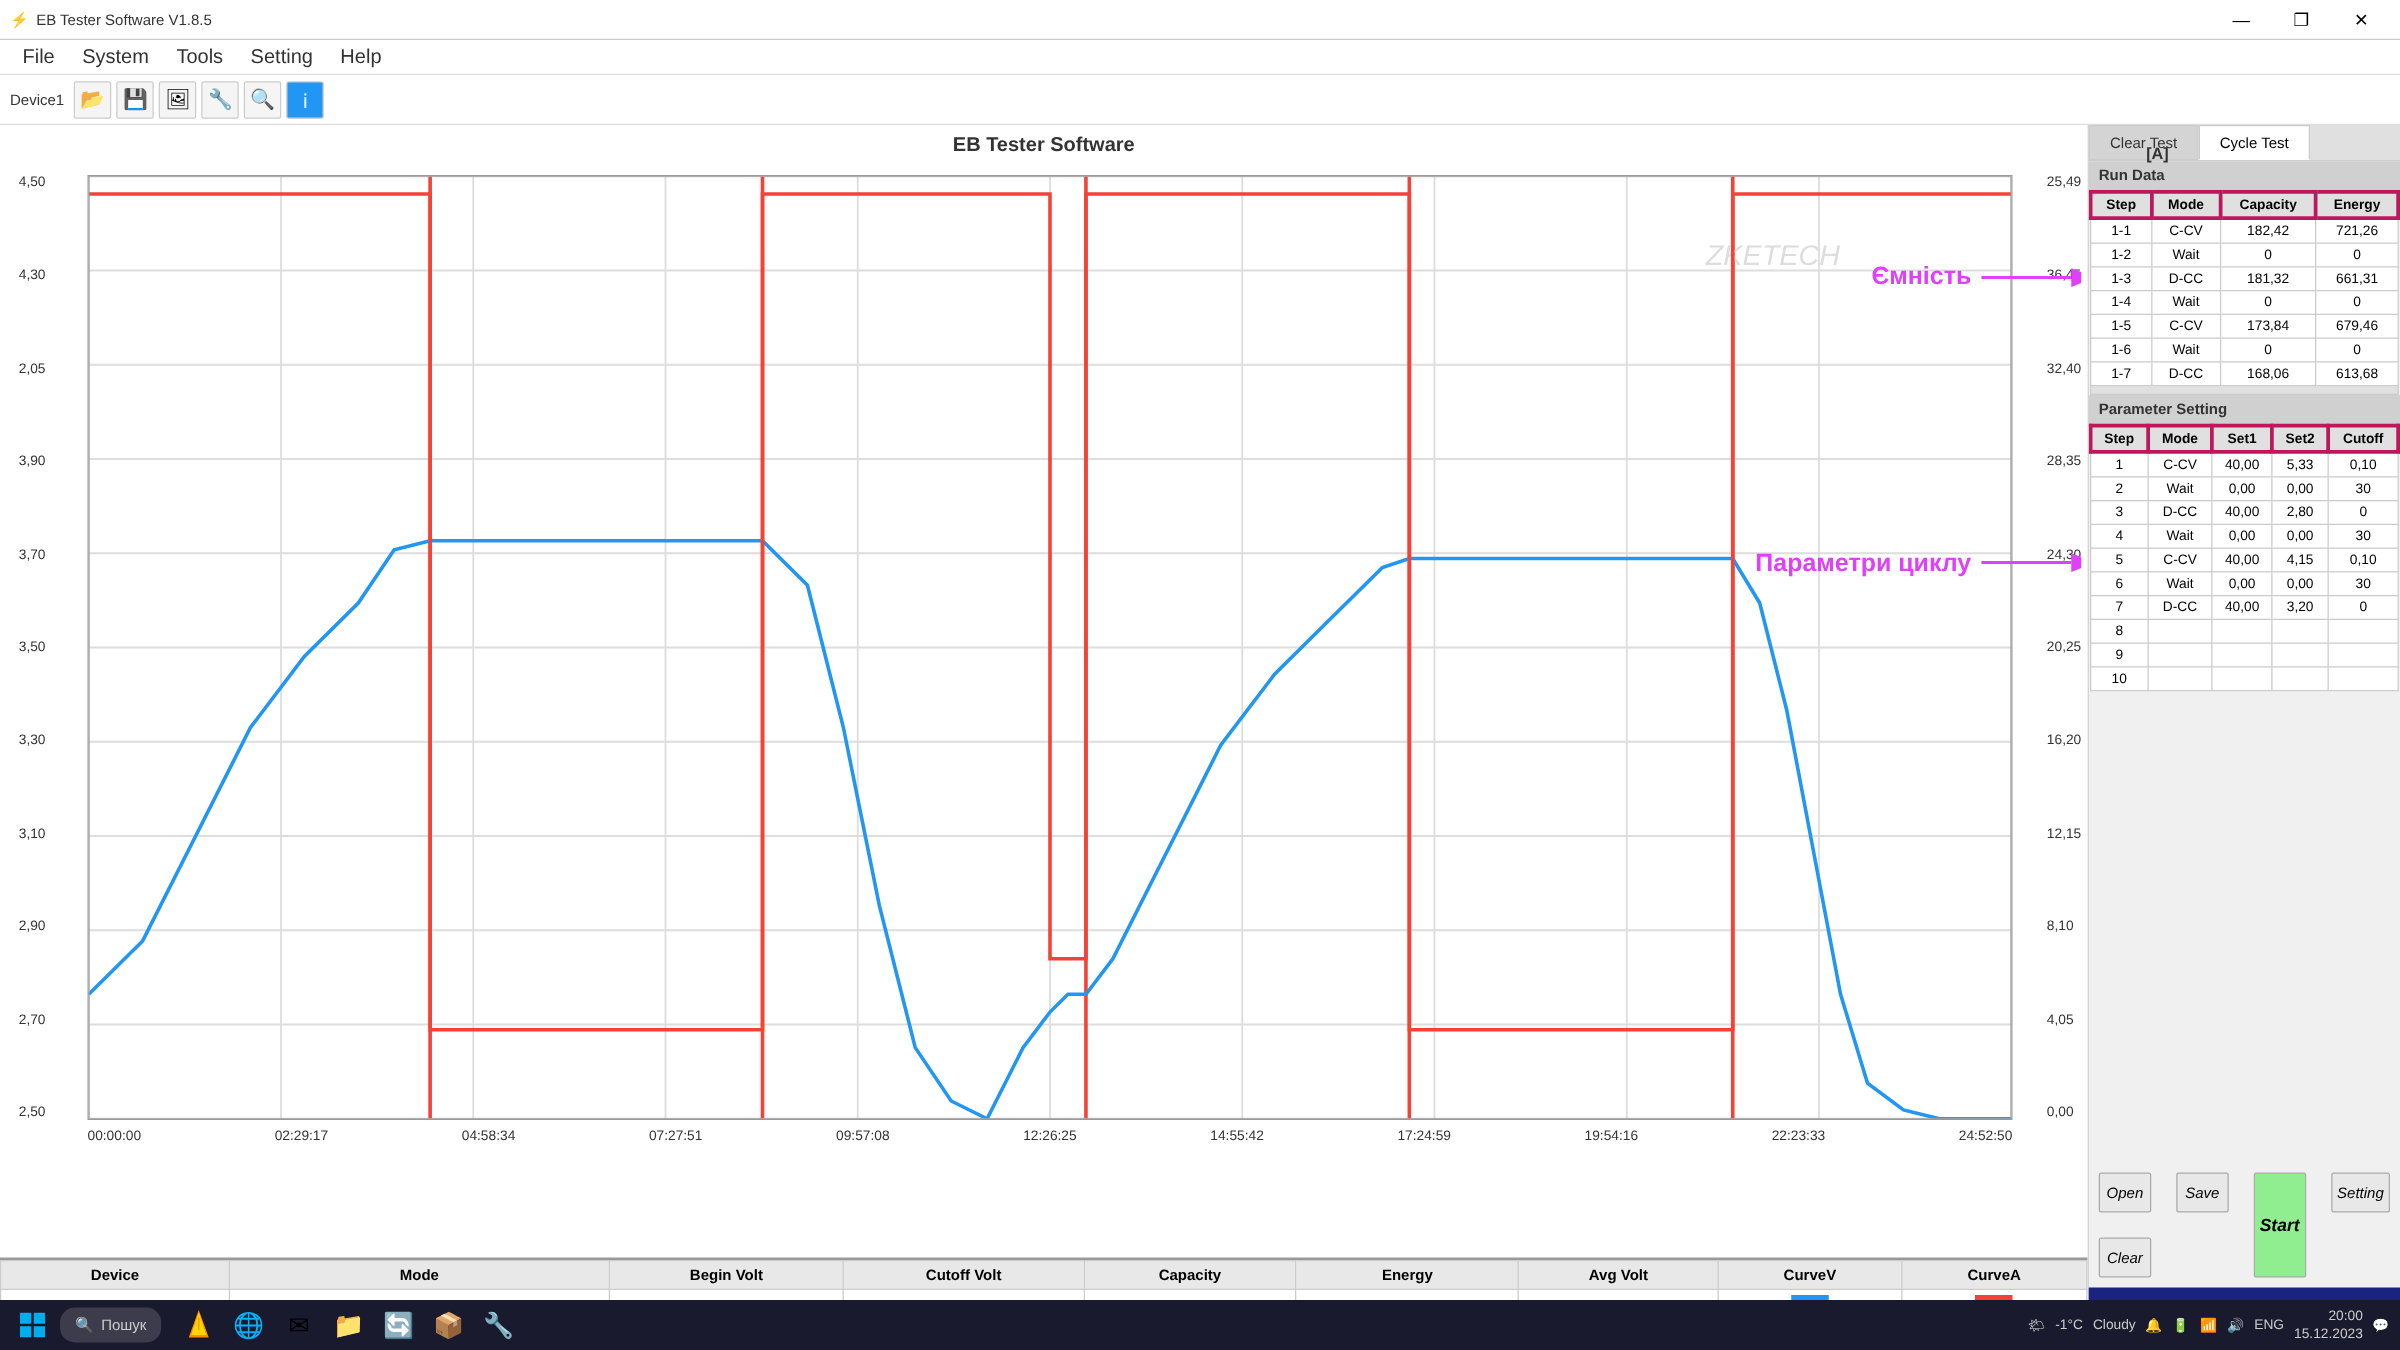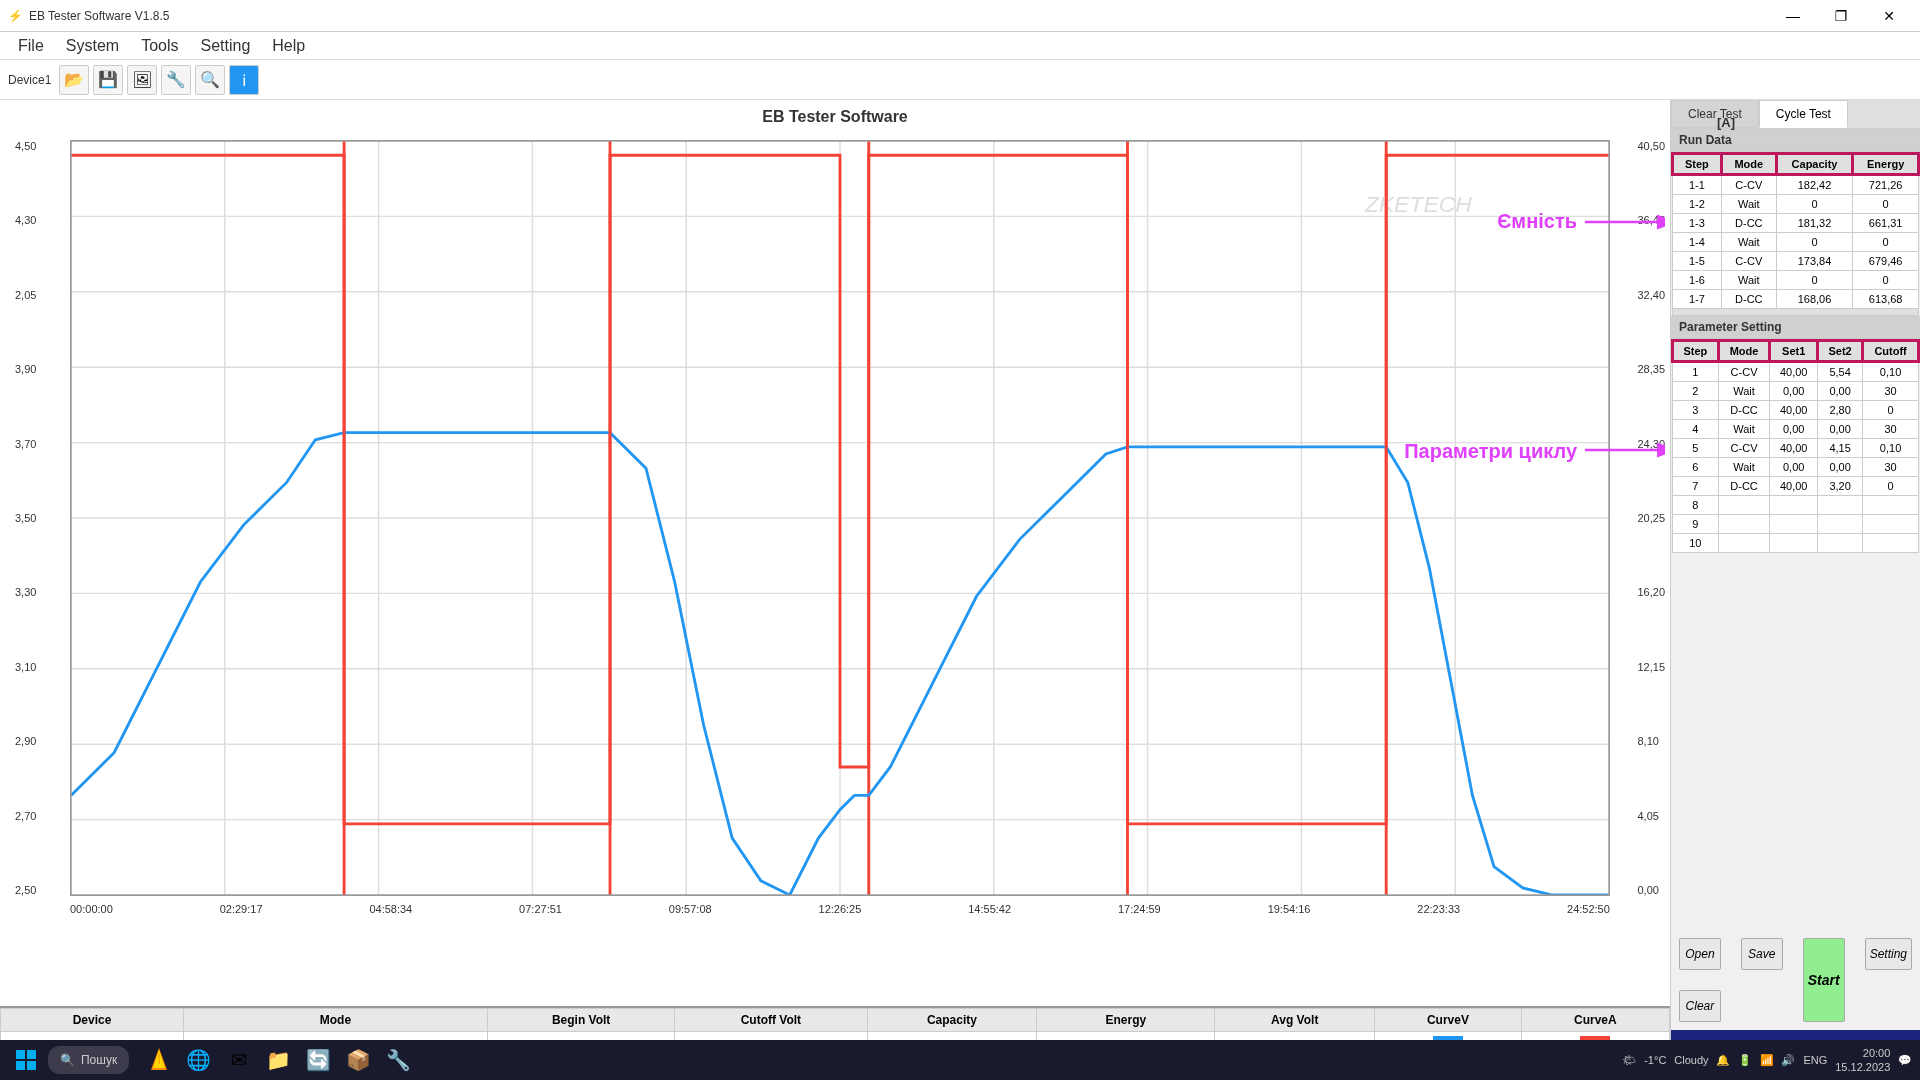--- a/index.html
+++ b/index.html
@@ -389,21 +389,21 @@
           <span>0,00</span>
           <span>4,05</span>
           <span>8,10</span>
           <span>12,15</span>
           <span>16,20</span>
           <span>20,25</span>
           <span>24,30</span>
           <span>28,35</span>
           <span>32,40</span>
           <span>36,45</span>
-          <span>40,50</span>
+          <span>25,49</span>
         </div>
 
         
         <svg class="chart-svg" viewBox="0 0 1070 530" preserveAspectRatio="none" style="border:1px solid #999;">
 
           <rect width="1070" height="530" fill="white"></rect>
 
           <line x1="107" y1="0" x2="107" y2="530" stroke="#ddd" stroke-width="1"></line>
           <line x1="214" y1="0" x2="214" y2="530" stroke="#ddd" stroke-width="1"></line>
           <line x1="321" y1="0" x2="321" y2="530" stroke="#ddd" stroke-width="1"></line>
@@ -610,21 +610,21 @@
             <th>Set1</th>
             <th>Set2</th>
             <th>Cutoff</th>
           </tr>
         </thead>
         <tbody id="param-tbody">
         <tr>
     <td>1</td>
     <td>C-CV</td>
     <td>40,00</td>
-    <td>5,54</td>
+    <td>5,33</td>
     <td>0,10</td>
   </tr>
             <tr>
     <td>2</td>
     <td>Wait</td>
     <td>0,00</td>
     <td>0,00</td>
     <td>30</td>
   </tr>
             <tr>

